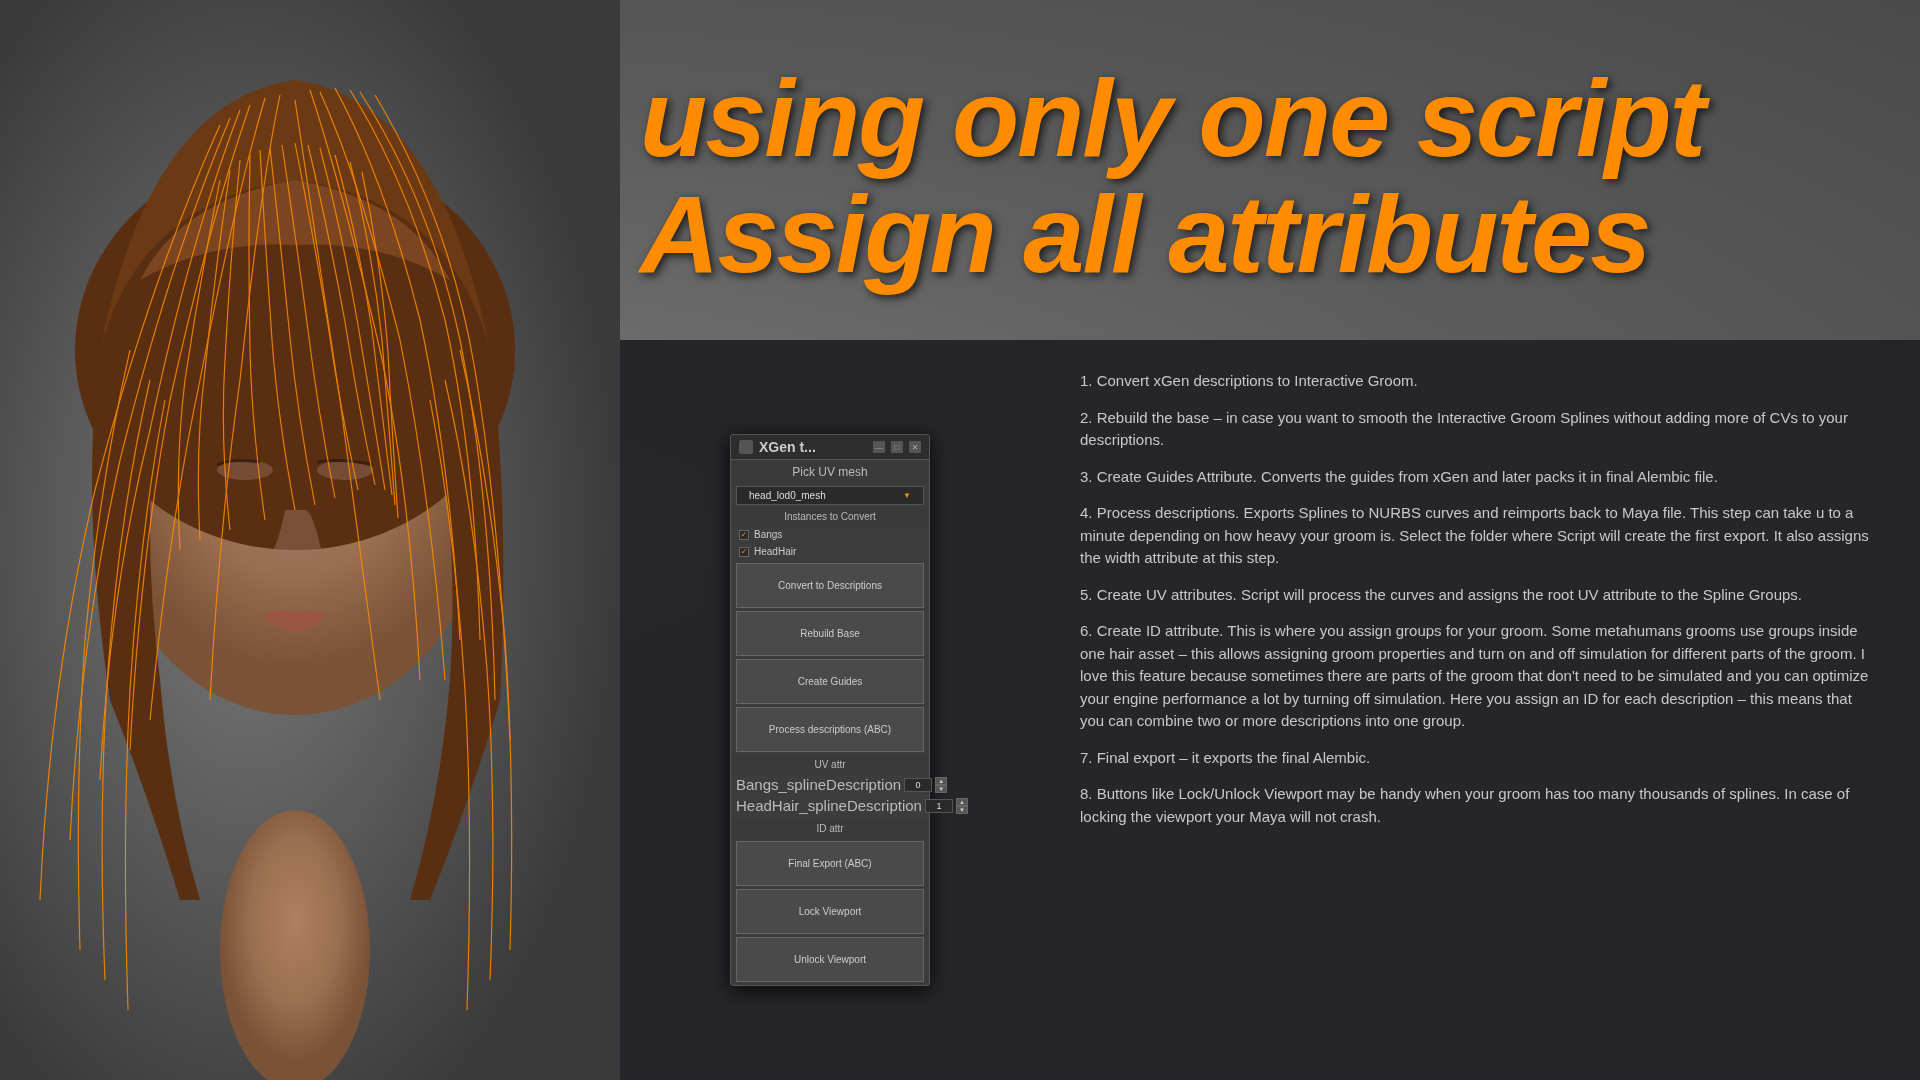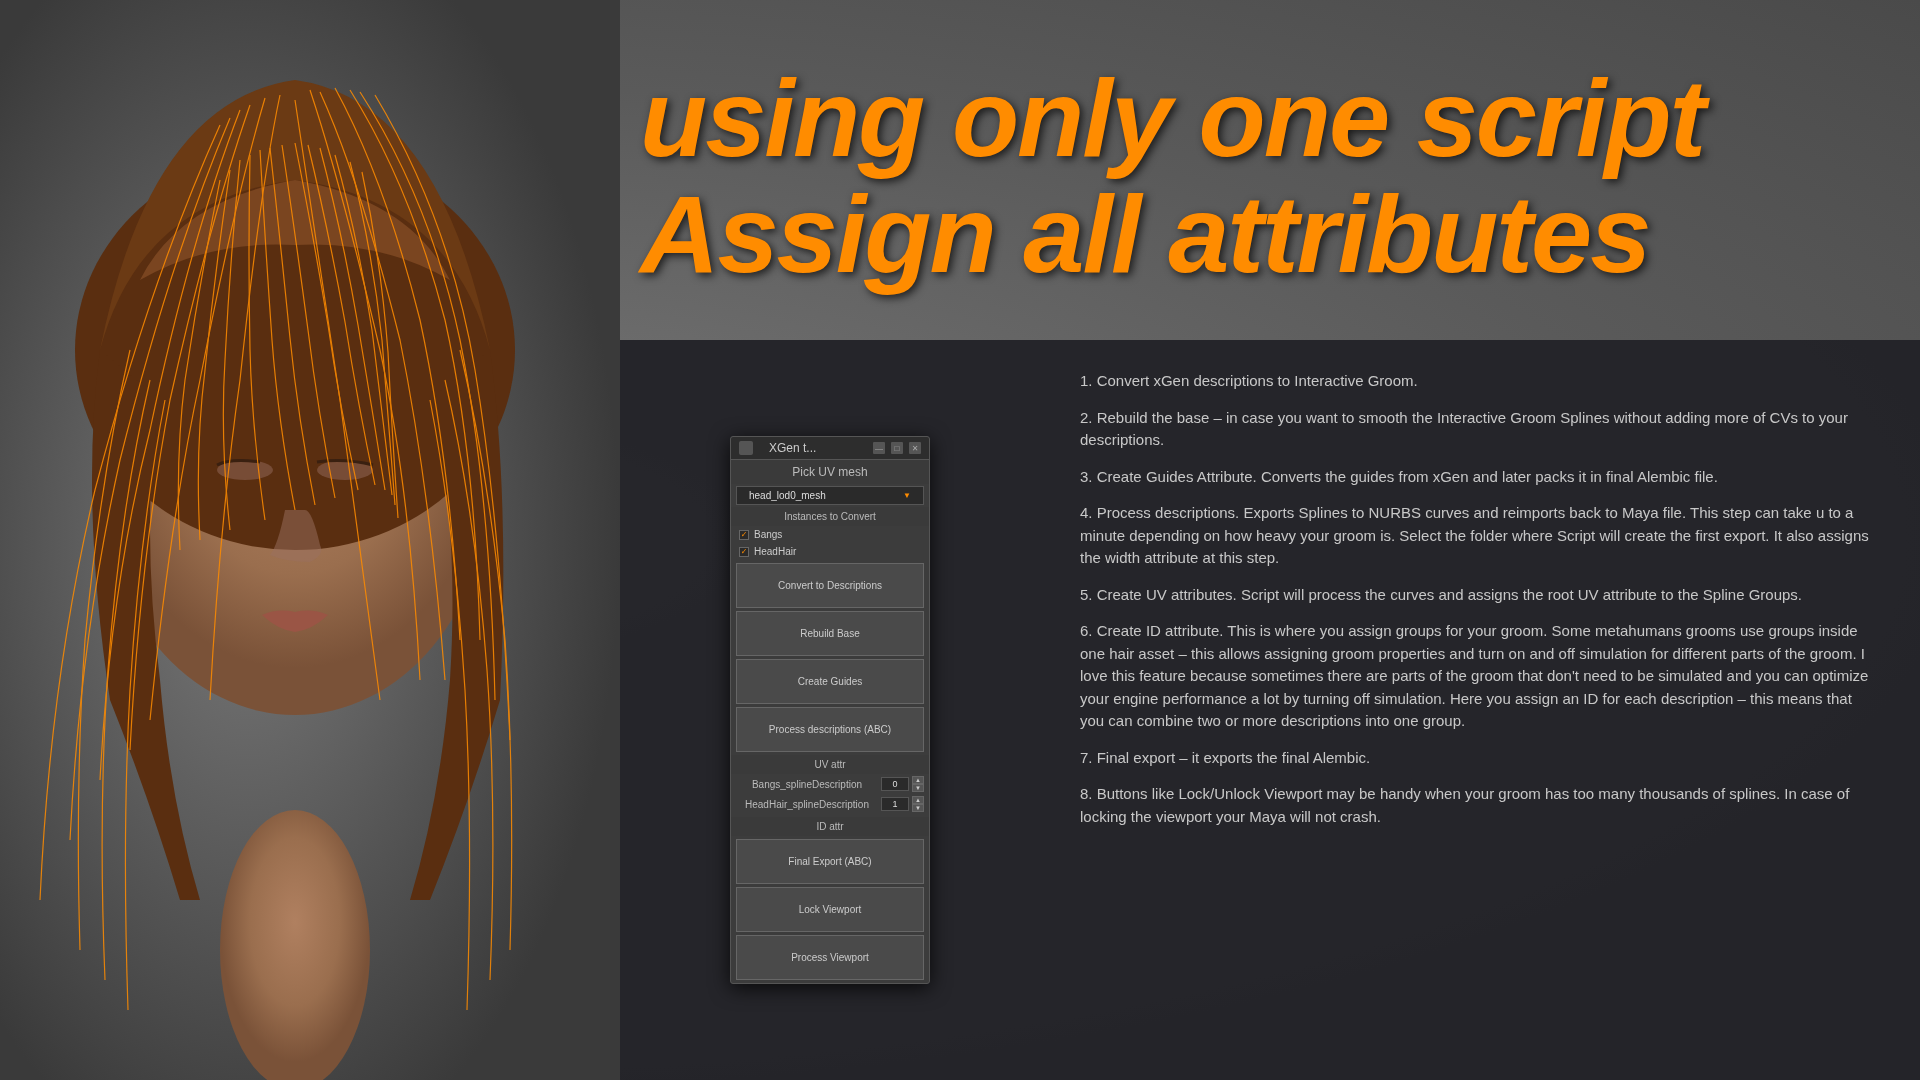--- a/index.html
+++ b/index.html
@@ -108,23 +108,24 @@
       display: flex;
       align-items: center;
       justify-content: space-between;
       border-bottom: 1px solid #555;
       border-radius: 3px 3px 0 0;
     }
 
     .xgen-title-left {
       display: flex;
       align-items: center;
-      gap: 16px;
-      font-size: 12px;
+      gap: 6px;
+      font-size: 14px;
       color: #ccc;
+      font-weight: bold;
     }
 
     .xgen-icon {
       width: 14px;
       height: 14px;
       background: #555;
       border-radius: 2px;
     }
 
     .xgen-controls {
@@ -234,24 +235,23 @@
     }
 
     .xgen-attr-row {
       display: flex;
       align-items: center;
       padding: 2px 5px;
       gap: 3px;
     }
 
     .xgen-attr-label {
-      font-size: 10px;
+      font-size: 15px;
       color: #bbb;
       flex: 1;
-      text-align: center;
     }
 
     .xgen-attr-input {
       width: 28px;
       background: #2a2a2a;
       border: 1px solid #555;
       color: #ddd;
       font-size: 9px;
       padding: 1px 3px;
       text-align: center;
@@ -450,21 +450,21 @@
             <div class="xgen-attr-spinners">
               <div class="xgen-spinner-btn">▲</div>
               <div class="xgen-spinner-btn">▼</div>
             </div>
           </div>
 
           <div class="xgen-sub-label">ID attr</div>
 
           <div class="xgen-btn">Final Export (ABC)</div>
           <div class="xgen-btn">Lock Viewport</div>
-          <div class="xgen-btn">Process Viewport</div>
+          <div class="xgen-btn">Unlock Viewport</div>
 
         </div>
       </div>
     </div>
 
     <div class="description-panel">
       <div id="desc-container">
           <div class="desc-item"><span style="font-weight:normal;">1.</span> <span>Convert xGen descriptions to Interactive Groom.</span></div>
           <div class="desc-item"><span style="font-weight:normal;">2.</span> <span>Rebuild the base – in case you want to smooth the Interactive Groom Splines without adding more of CVs to your descriptions.</span></div>
           <div class="desc-item"><span style="font-weight:normal;">3.</span> <span>Create Guides Attribute. Converts the guides from xGen and later packs it in final Alembic file.</span></div>

